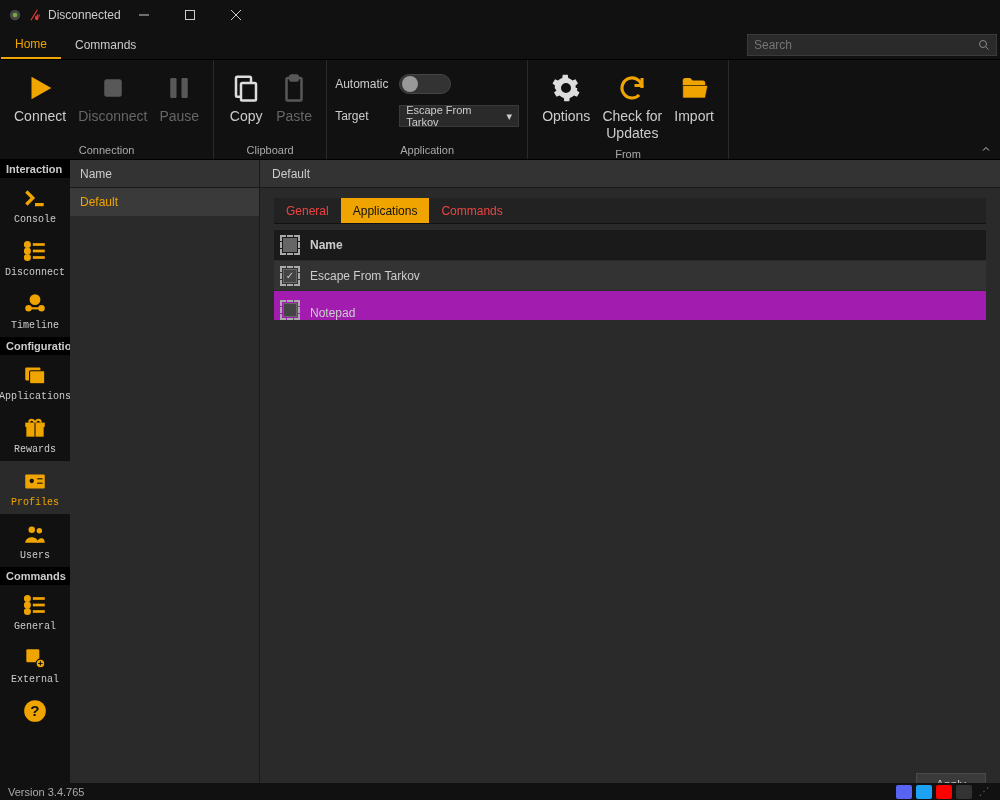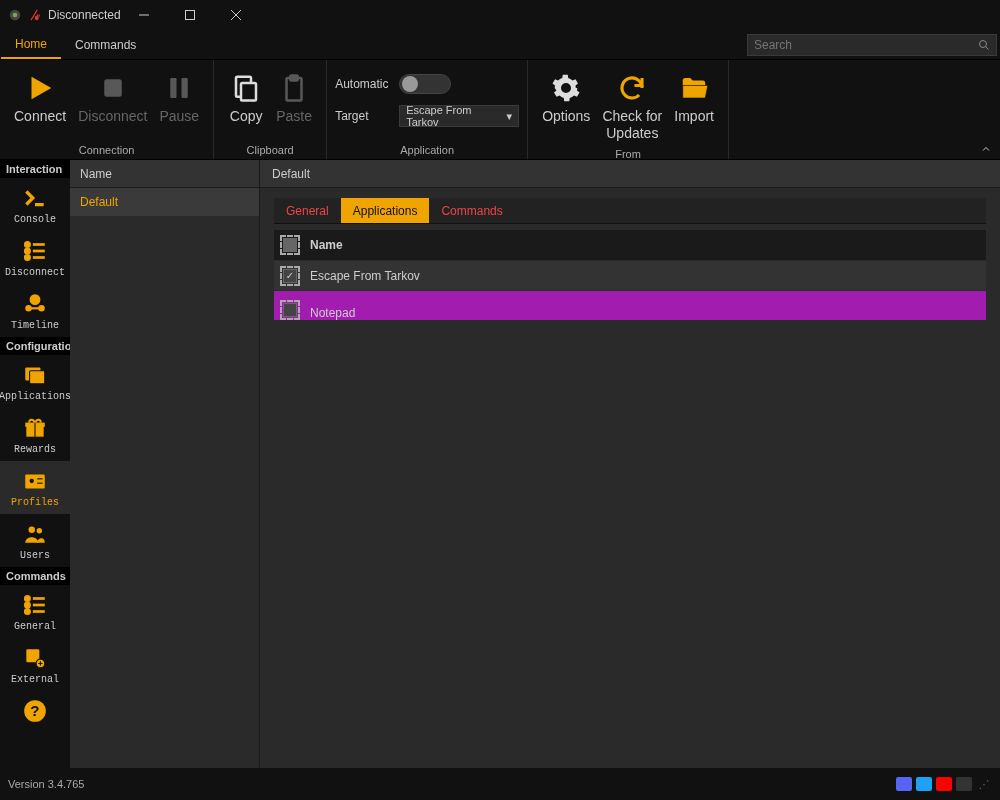--- a/index.html
+++ b/index.html
@@ -81,21 +81,21 @@
 .grid .chk { width: 14px; height: 14px; background: #444; border: 1px solid #666; display: flex; align-items: center; justify-content: center; font-size: 10px; color: #ccc; }
 .grid .chk.checked::after { content: '✓'; }
 .grid .chk.mixed { background: #666; }
 .grid .cell { font-size: 12px; }
 
 .main .filler { flex: 1; }
 .main .actions { display: flex; justify-content: flex-end; padding: 6px 0; }
 .main .actions .btn { flex: 0 0 70px; }
 
 
-.statusbar { height: 32px; background: #111; display: flex; align-items: center; padding: 4px 8px; font-size: 11px; color: #aaa; justify-content: space-between; position: absolute; bottom: 0; left: 0; right: 0; }
+.statusbar { height: 17px; background: #111; display: flex; align-items: center; padding: 4px 8px; font-size: 11px; color: #aaa; justify-content: space-between; position: absolute; bottom: 0; left: 0; right: 0; }
 .statusbar .tray { display: flex; gap: 4px; align-items: center; }
 .tray .t { width: 16px; height: 14px; border-radius: 2px; display: flex; align-items: center; justify-content: center; }
 .tray .discord { background: #5865F2; }
 .tray .twitter { background: #1DA1F2; }
 .tray .youtube { background: #FF0000; }
 .tray .gen { background: #333; }
 svg { display: block; }
 </style>
 </head>
 <body>

